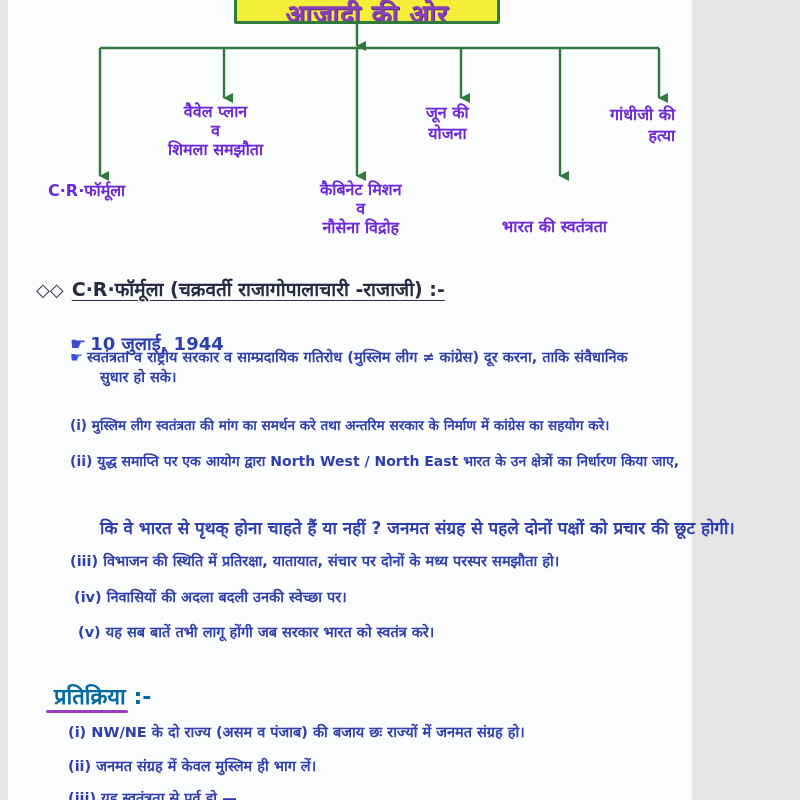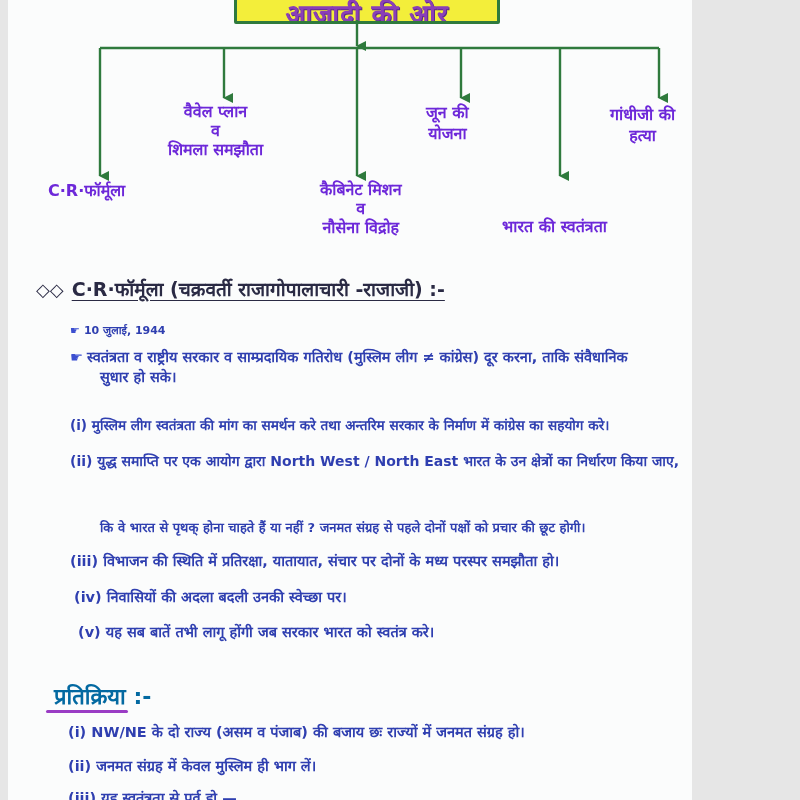--- a/index.html
+++ b/index.html
@@ -89,49 +89,49 @@
     <div>व</div>
     <div>नौसेना विद्रोह</div>
   </div>
   <div class="node" style="left:418px; top:102px;">
     <div>जून की</div>
     <div>योजना</div>
   </div>
   <div class="node" style="left:494px; top:180px;margin-top:36px;">
     <div>भारत की स्वतंत्रता</div>
   </div>
-  <div class="node" style="left:602px; top:104px; ">
+  <div class="node" style="left:602px; top:104px; text-align:right;">
     <div>गांधीजी की</div>
     <div>हत्या</div>
   </div>
 
   <div class="heading">
     <span class="diamond">◇◇</span>
     <span class="htext">C·R·फॉर्मूला (चक्रवर्ती राजागोपालाचारी -राजाजी) :-</span>
   </div>
 
-  <div class="line" style="left:62px; top:321px; font-size:11px;">
+  <div class="line" style="left:62px; top:334px; font-size:18px;">
     <span class="bullet">☛</span><span>10 जुलाई, 1944</span>
   </div>
 
   <div class="line" style="left:62px; top:347px;">
     <span class="bullet">☛</span><span>स्वतंत्रता व राष्ट्रीय सरकार व साम्प्रदायिक गतिरोध (मुस्लिम लीग ≠ कांग्रेस) दूर करना, ताकि संवैधानिक</span>
   </div>
   <div class="line" style="left:92px; top:367px;">
     <span>सुधार हो सके।</span>
   </div>
 
   <div class="line" style="left:62px; top:415px; font-size:13.6px;">
     <span>(i)</span> <span>मुस्लिम लीग स्वतंत्रता की मांग का समर्थन करे तथा अन्तरिम सरकार के निर्माण में कांग्रेस का सहयोग करे।</span>
   </div>
 
   <div class="line" style="left:62px; top:451px; font-size:14px;">
     <span>(ii)</span> <span>युद्ध समाप्ति पर एक आयोग द्वारा North West / North East भारत के उन क्षेत्रों का निर्धारण किया जाए,</span>
   </div>
-  <div class="line" style="left:92px; top:518px; font-size:13px;">
+  <div class="line" style="left:92px; top:518px; font-size:17px;">
     <span>कि वे भारत से पृथक् होना चाहते हैं या नहीं ? जनमत संग्रह से पहले दोनों पक्षों को प्रचार की छूट होगी।</span>
   </div>
 
   <div class="line" style="left:62px; top:551px;">
     <span>(iii)</span> <span>विभाजन की स्थिति में प्रतिरक्षा, यातायात, संचार पर दोनों के मध्य परस्पर समझौता हो।</span>
   </div>
   <div class="line" style="left:66px; top:587px;">
     <span>(iv)</span> <span>निवासियों की अदला बदली उनकी स्वेच्छा पर।</span>
   </div>
   <div class="line" style="left:70px; top:622px;">

